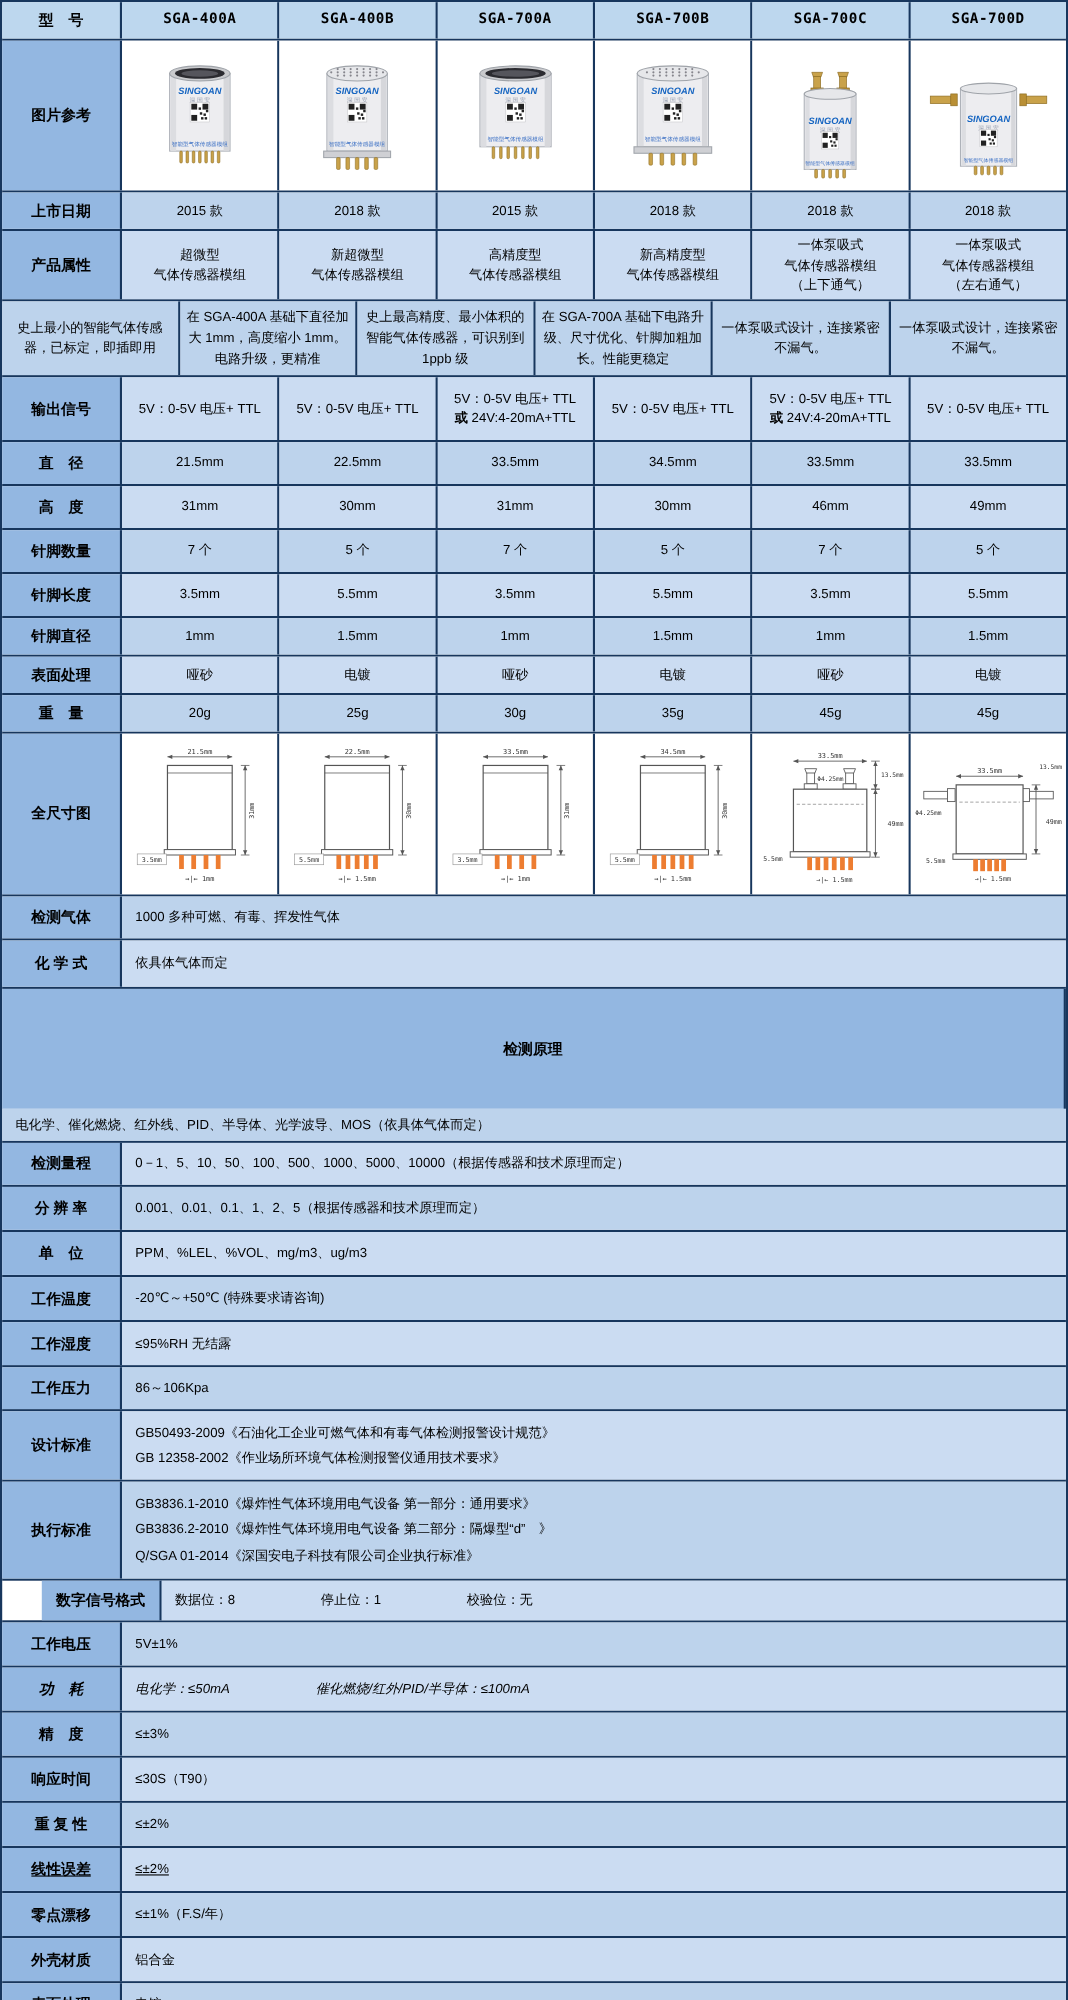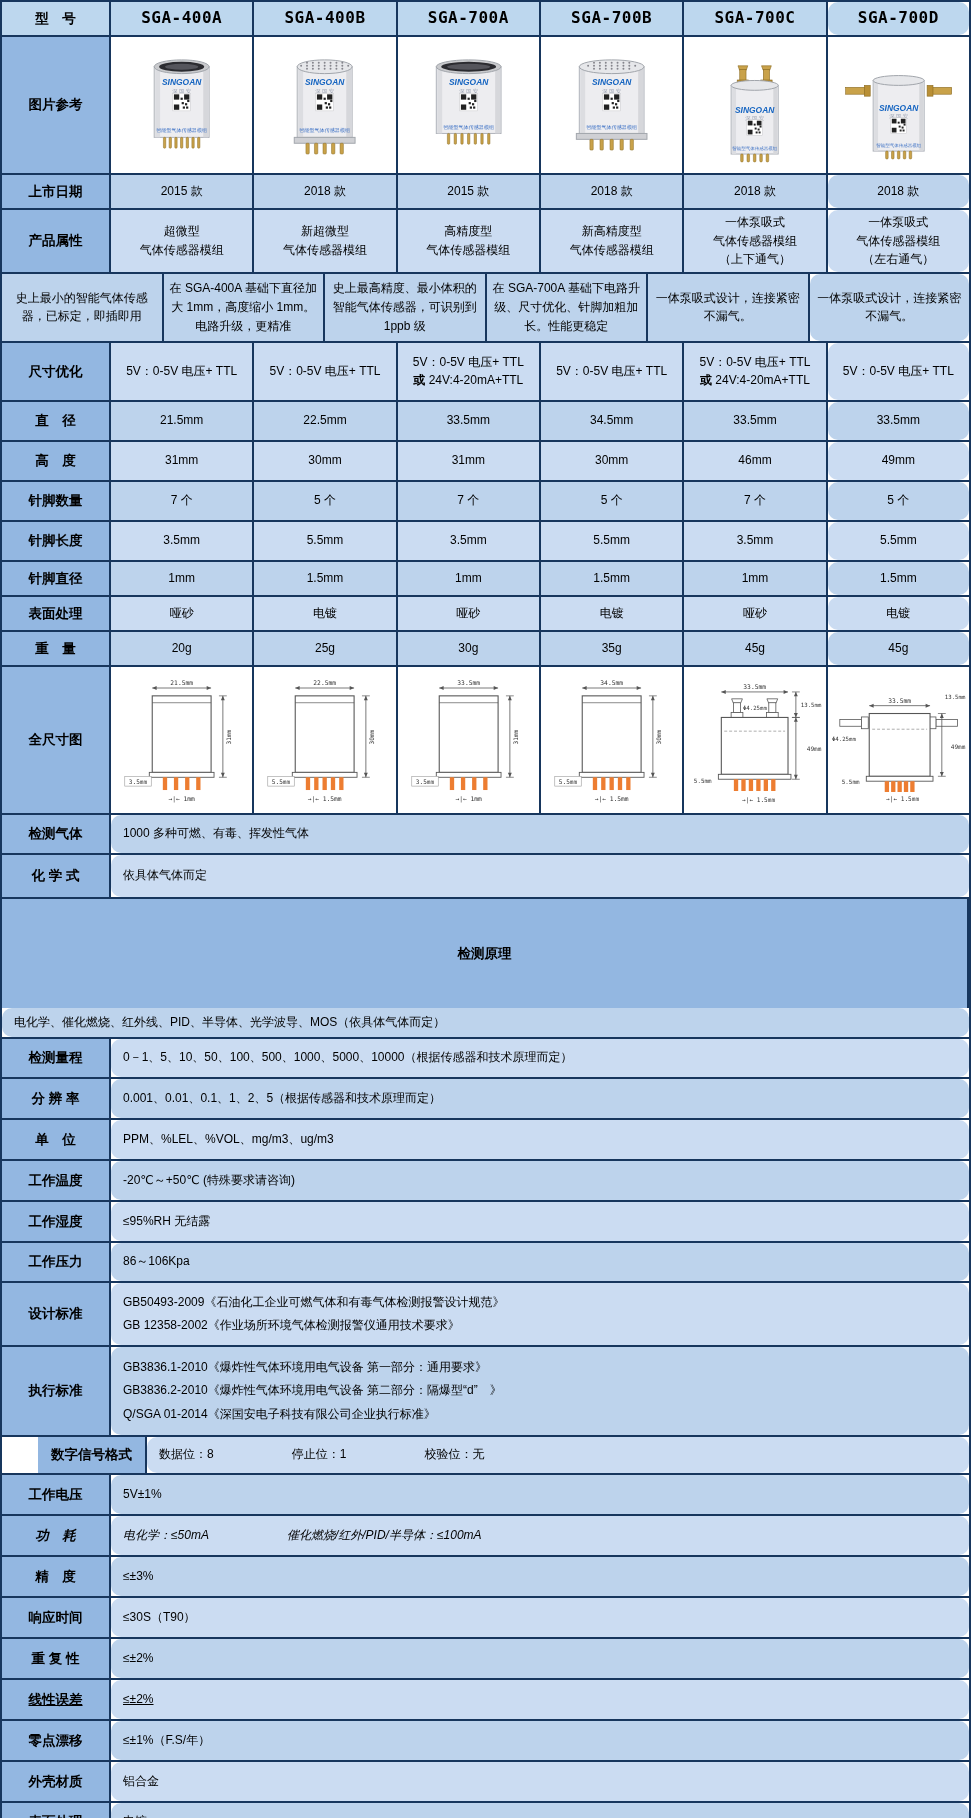--- a/index.html
+++ b/index.html
@@ -1,28 +1,28 @@
 <!DOCTYPE html>
 <html style="--border: #17365d; --label-bg: #93b7e1; --header-bg: #bdd7ee; --row-a: #bdd3ec; --row-b: #cbdcf2;"><head>
 <meta charset="utf-8">
 <style>
   html,body{margin:0;padding:0;background:#fff;}
   body{width:971px;font-family:"Liberation Sans","DejaVu Sans",sans-serif;color:#000;}
   #spec-table{width:967px;border:2px solid var(--border,#17365d);}
   .tr{display:flex;border-bottom:2px solid var(--border,#17365d);}
   .tr:last-child{border-bottom:none;}
   .td{border-right:2px solid var(--border,#17365d);box-sizing:border-box;}
-  .td:last-child{border-right:none;border-radius:10px;}
+  .td:last-child{border-right:none;}
   .label-cell{flex:0 0 109px;background:var(--label-bg,#93b7e1);display:flex;align-items:center;justify-content:center;
     font-weight:bold;font-size:13.5px;text-align:center;line-height:1.3;padding:2px;}
   .data-cell{flex:1 1 0;display:flex;flex-direction:column;align-items:center;justify-content:center;
     text-align:center;font-size:12px;line-height:1.55;padding:3px 5px;min-width:0;}
   .header-row .data-cell{background:var(--header-bg,#bdd7ee);}
   .header-row .label-cell{background:var(--header-bg,#bdd7ee);}
-  .model-name{font-family:"DejaVu Sans Mono","Liberation Mono",monospace;font-weight:bold;font-size:16px;letter-spacing:.5px;}
+  .model-name{font-family:"DejaVu Sans Mono","Liberation Mono",monospace;font-weight:bold;font-size:13px;letter-spacing:.5px;}
   .row-a .data-cell,.row-a .full-cell{background:var(--row-a,#bdd3ec);}
   .row-b .data-cell,.row-b .full-cell{background:var(--row-b,#cbdcf2);}
   .image-cell,.diagram-cell{flex:1 1 0;background:#fff;display:flex;align-items:center;justify-content:center;padding:2px;min-width:0;}
   .image-cell svg,.diagram-cell svg{width:100%;height:100%;display:block;}
   .full-cell{flex:1 1 0;display:flex;flex-direction:column;justify-content:center;align-items:flex-start;
     padding:3px 12px;font-size:12px;line-height:1.95;min-width:0;}
   .full-cell .seg{display:inline-block;margin-right:78px;}
   .ln{min-width:0;}
 </style>
 </head>
@@ -327,21 +327,21 @@
         <div class="ln">在 SGA-700A 基础下电路升级、尺寸优化、针脚加粗加长。性能更稳定</div>
       </div>
       <div class="td data-cell">
         <div class="ln">一体泵吸式设计，连接紧密不漏气。</div>
       </div>
       <div class="td data-cell">
         <div class="ln">一体泵吸式设计，连接紧密不漏气。</div>
       </div>
     </div>
     <div class="tr row-b" style="min-height: 57px;">
-      <div class="td label-cell">尺寸优化</div>
+      <div class="td label-cell">输出信号</div>
       <div class="td data-cell">
         <div class="ln">5V：0-5V 电压+ TTL</div>
       </div>
       <div class="td data-cell">
         <div class="ln">5V：0-5V 电压+ TTL</div>
       </div>
       <div class="td data-cell">
         <div class="ln">5V：0-5V 电压+ TTL</div>
         <div class="ln"><b>或</b> 24V:4-20mA+TTL</div>
       </div>

